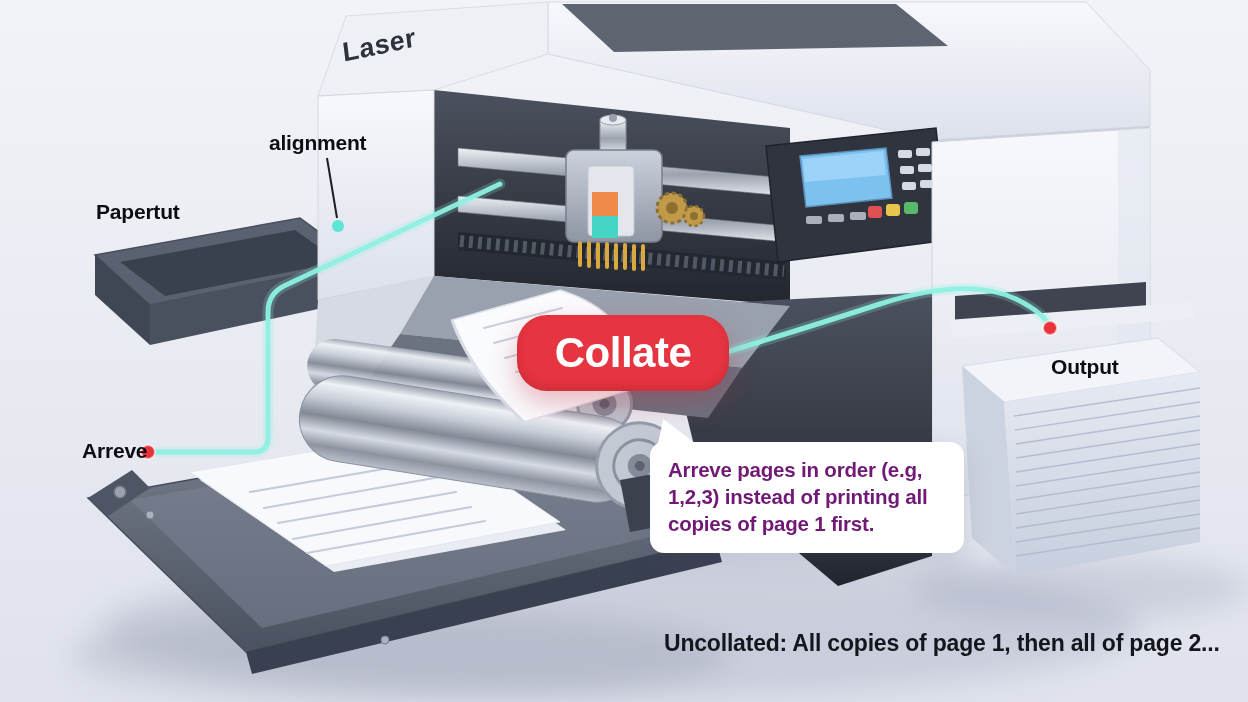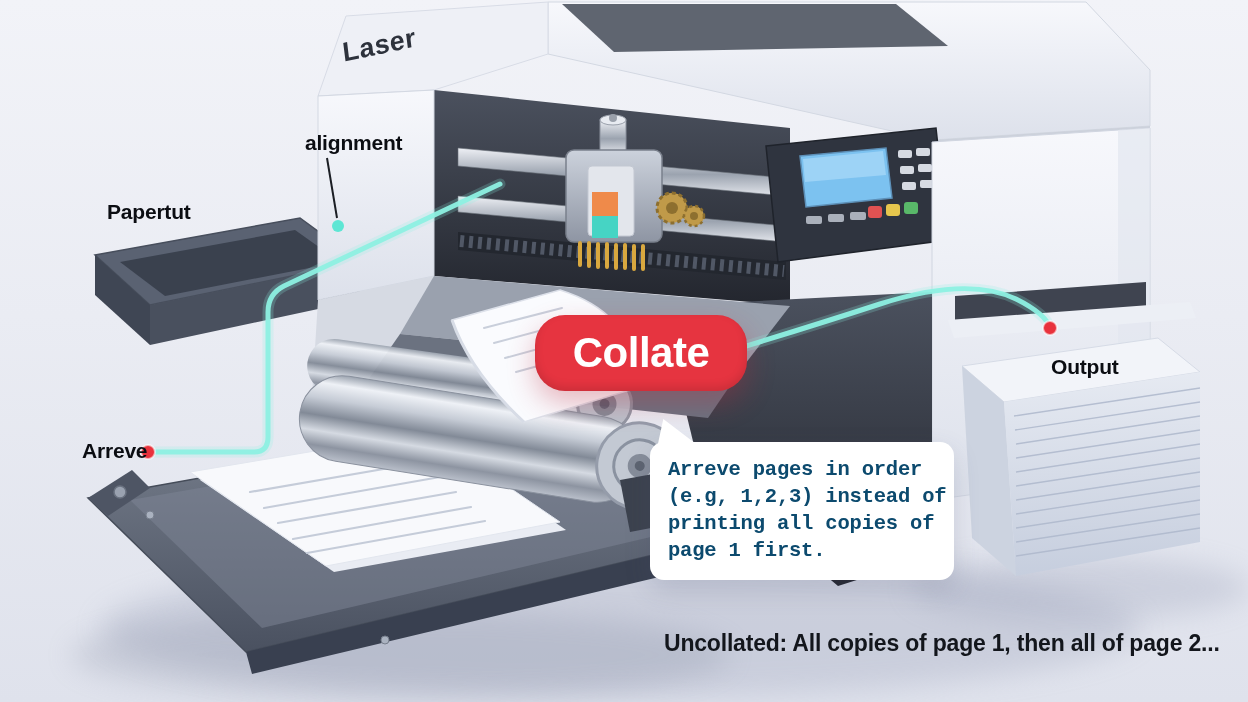--- a/index.html
+++ b/index.html
@@ -16,26 +16,25 @@
   .laser-label{
     position:absolute;left:342px;top:30px;font-size:27px;font-weight:700;color:#2d323c;
     transform:rotate(-12deg) skewX(-5deg);letter-spacing:.5px;
   }
   .collate-badge{
     position:absolute;left:517px;top:315px;width:212px;height:76px;border-radius:30px;
     display:flex;align-items:center;justify-content:center;
     color:#ffffff;font-size:42px;font-weight:800;letter-spacing:-.5px;
     background:#e63440;
     box-shadow:0 12px 28px rgba(190,40,60,.32), inset 0 -4px 10px rgba(0,0,0,.12);
-    margin-left:18px;
   }
   .speech-bubble{
     position:absolute;left:650px;top:442px;width:282px;background:#ffffff;border-radius:14px;
-    padding:14px 4px 16px 18px;box-shadow:0 10px 26px rgba(70,80,110,.18);
-    font-size:20.5px;font-weight:700;line-height:1.32;color:#0c4a6e;letter-spacing:-.2px;font-family:Liberation Mono, monospace;
+    padding:14px 14px 16px 18px;box-shadow:0 10px 26px rgba(70,80,110,.18);
+    font-size:20.5px;font-weight:700;line-height:1.32;color:#701a75;letter-spacing:-.2px;
   }
   .speech-bubble .tail{
     position:absolute;top:-23px;left:6px;width:52px;height:34px;background:#ffffff;
     clip-path:polygon(14% 0, 100% 100%, 0 100%);
   }
   .speech-bubble .bubble-text{position:relative;}
   .caption{
     position:absolute;left:664px;top:630px;font-size:23px;font-weight:700;color:#13161c;
     letter-spacing:-.2px;white-space:nowrap;
   }
@@ -222,22 +221,22 @@
       <path d="M148,452 L254,452 Q268,452 268,437 L268,312 Q268,294 284,286 L500,184" stroke-width="5" opacity="0.95" stroke="#8df0e2"></path>
       <path d="M700,360 Q800,330 880,304 Q968,276 1016,299 Q1046,314 1050,328" stroke-width="5" opacity="0.95" stroke="#8df0e2"></path>
     </g>
 
     <circle cx="148" cy="452" r="7" stroke="#ffffff" stroke-opacity="0.6" stroke-width="2" fill="#e8323c"></circle>
     <circle cx="1050" cy="328" r="7" stroke="#ffffff" stroke-opacity="0.6" stroke-width="2" fill="#e8323c"></circle>
   </svg>
 
   <div class="laser-label">Laser</div>
 
-  <div class="lbl" style="left:269px;top:131px;margin-left:36px;">alignment</div>
-  <div class="lbl" style="left:107px;top:200px;text-align:center;">Papertut</div>
+  <div class="lbl" style="left:269px;top:131px;">alignment</div>
+  <div class="lbl" style="left:96px;top:200px;text-align:center;">Papertut</div>
   <div class="lbl" style="left:82px;top:439px;">Arreve</div>
   <div class="lbl" style="left:1051px;top:342px;margin-top:13px;">Output</div>
 
   <div class="collate-badge" style="background-color: rgb(230, 52, 64);">
     <span>Collate</span>
   </div>
 
   <div class="speech-bubble">
     <div class="tail"></div>
     <div class="bubble-text">Arreve pages in order (e.g, 1,2,3) instead of printing all copies of page 1 first.</div>

